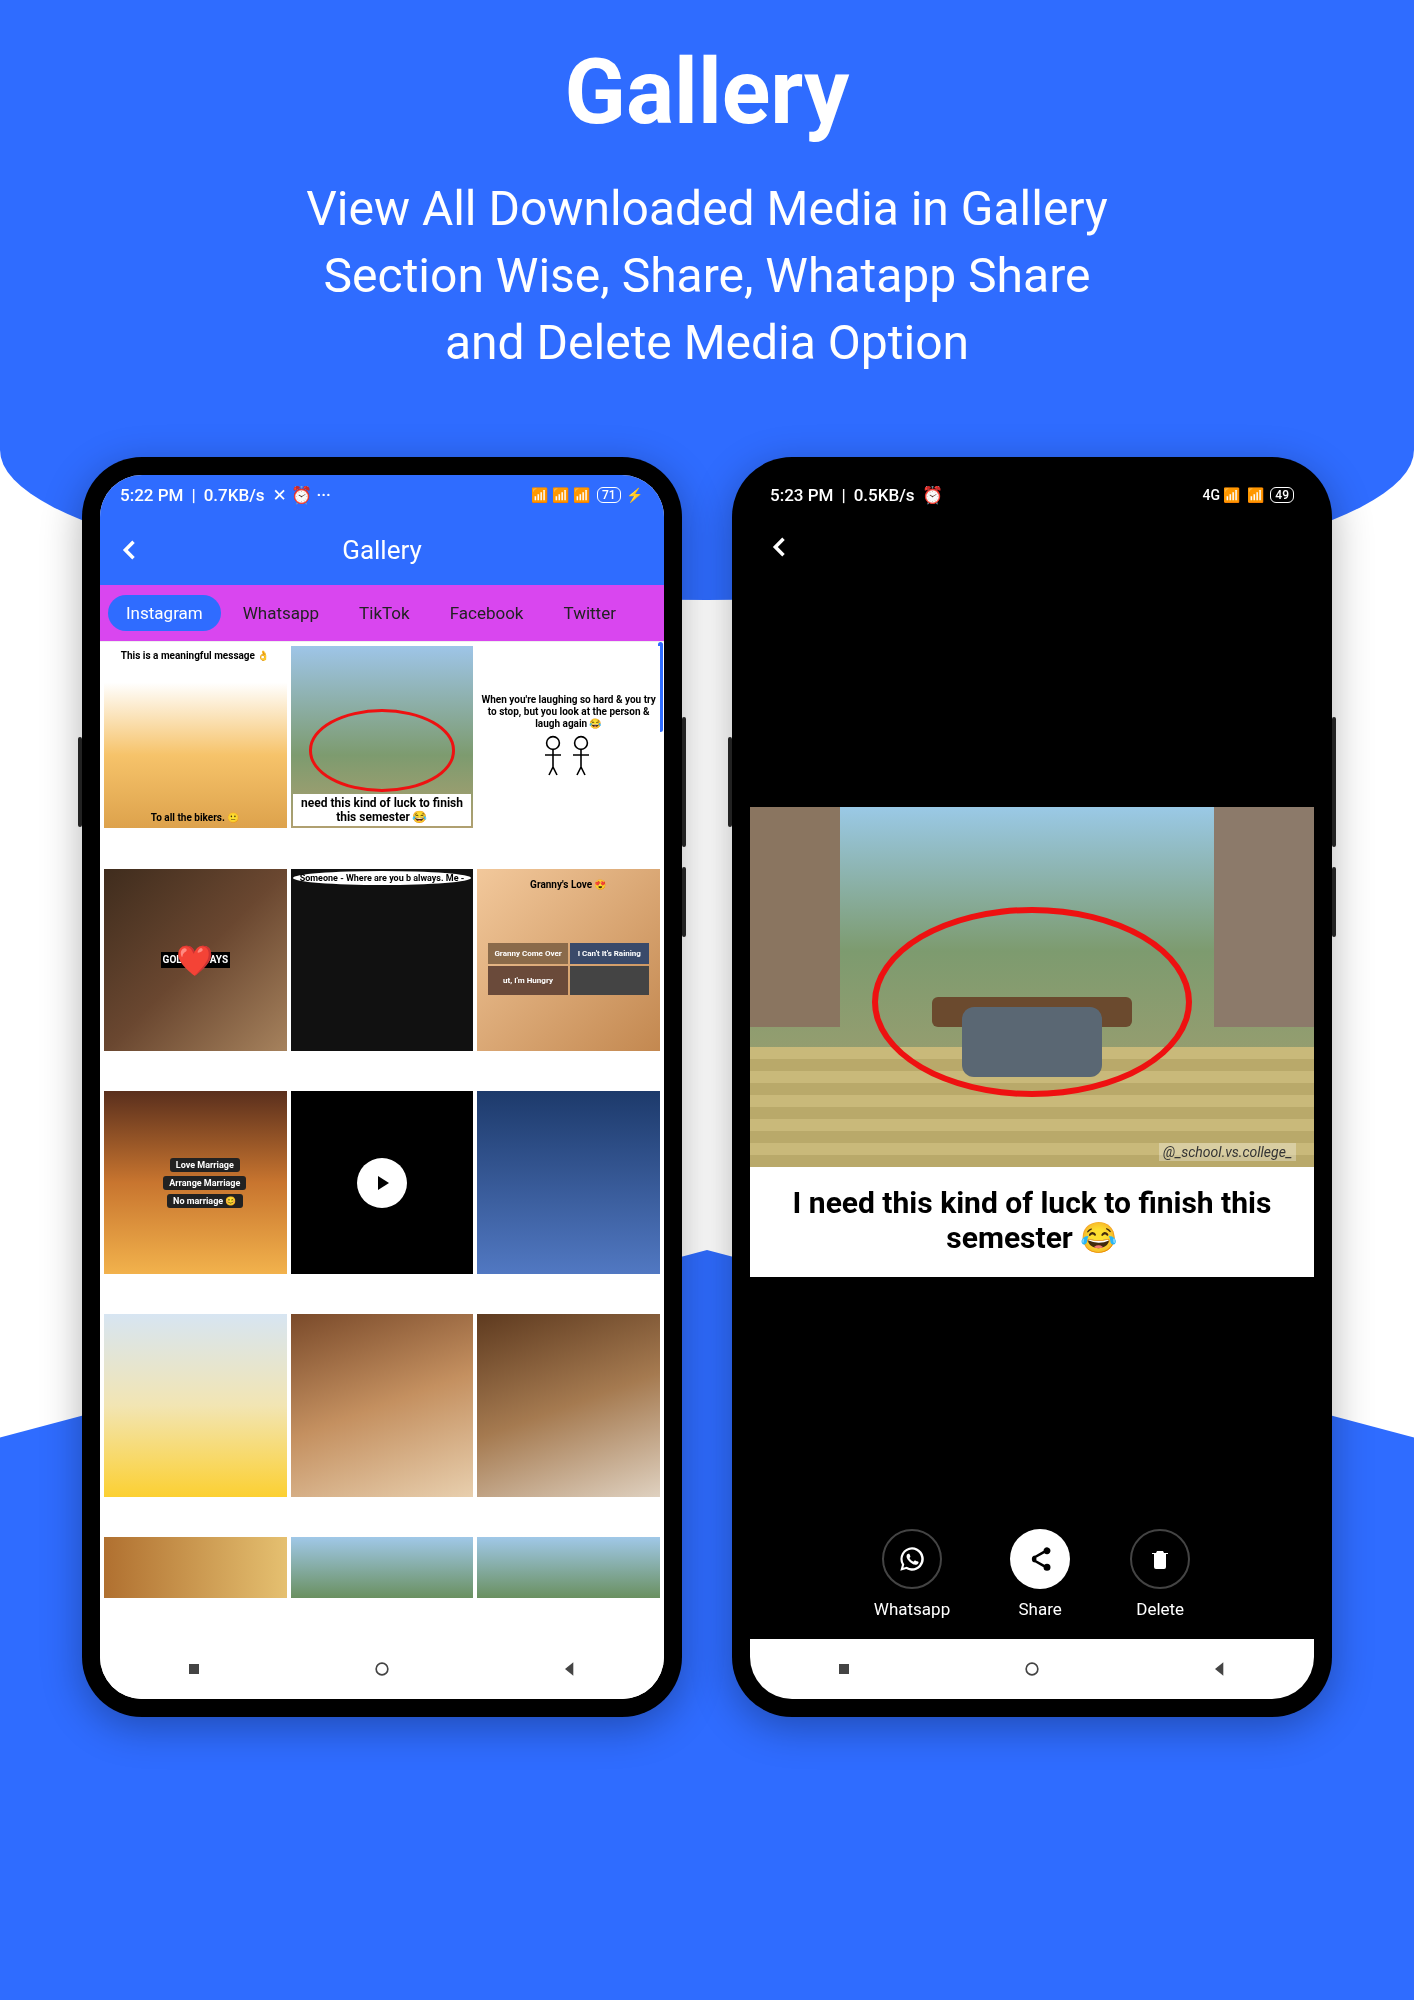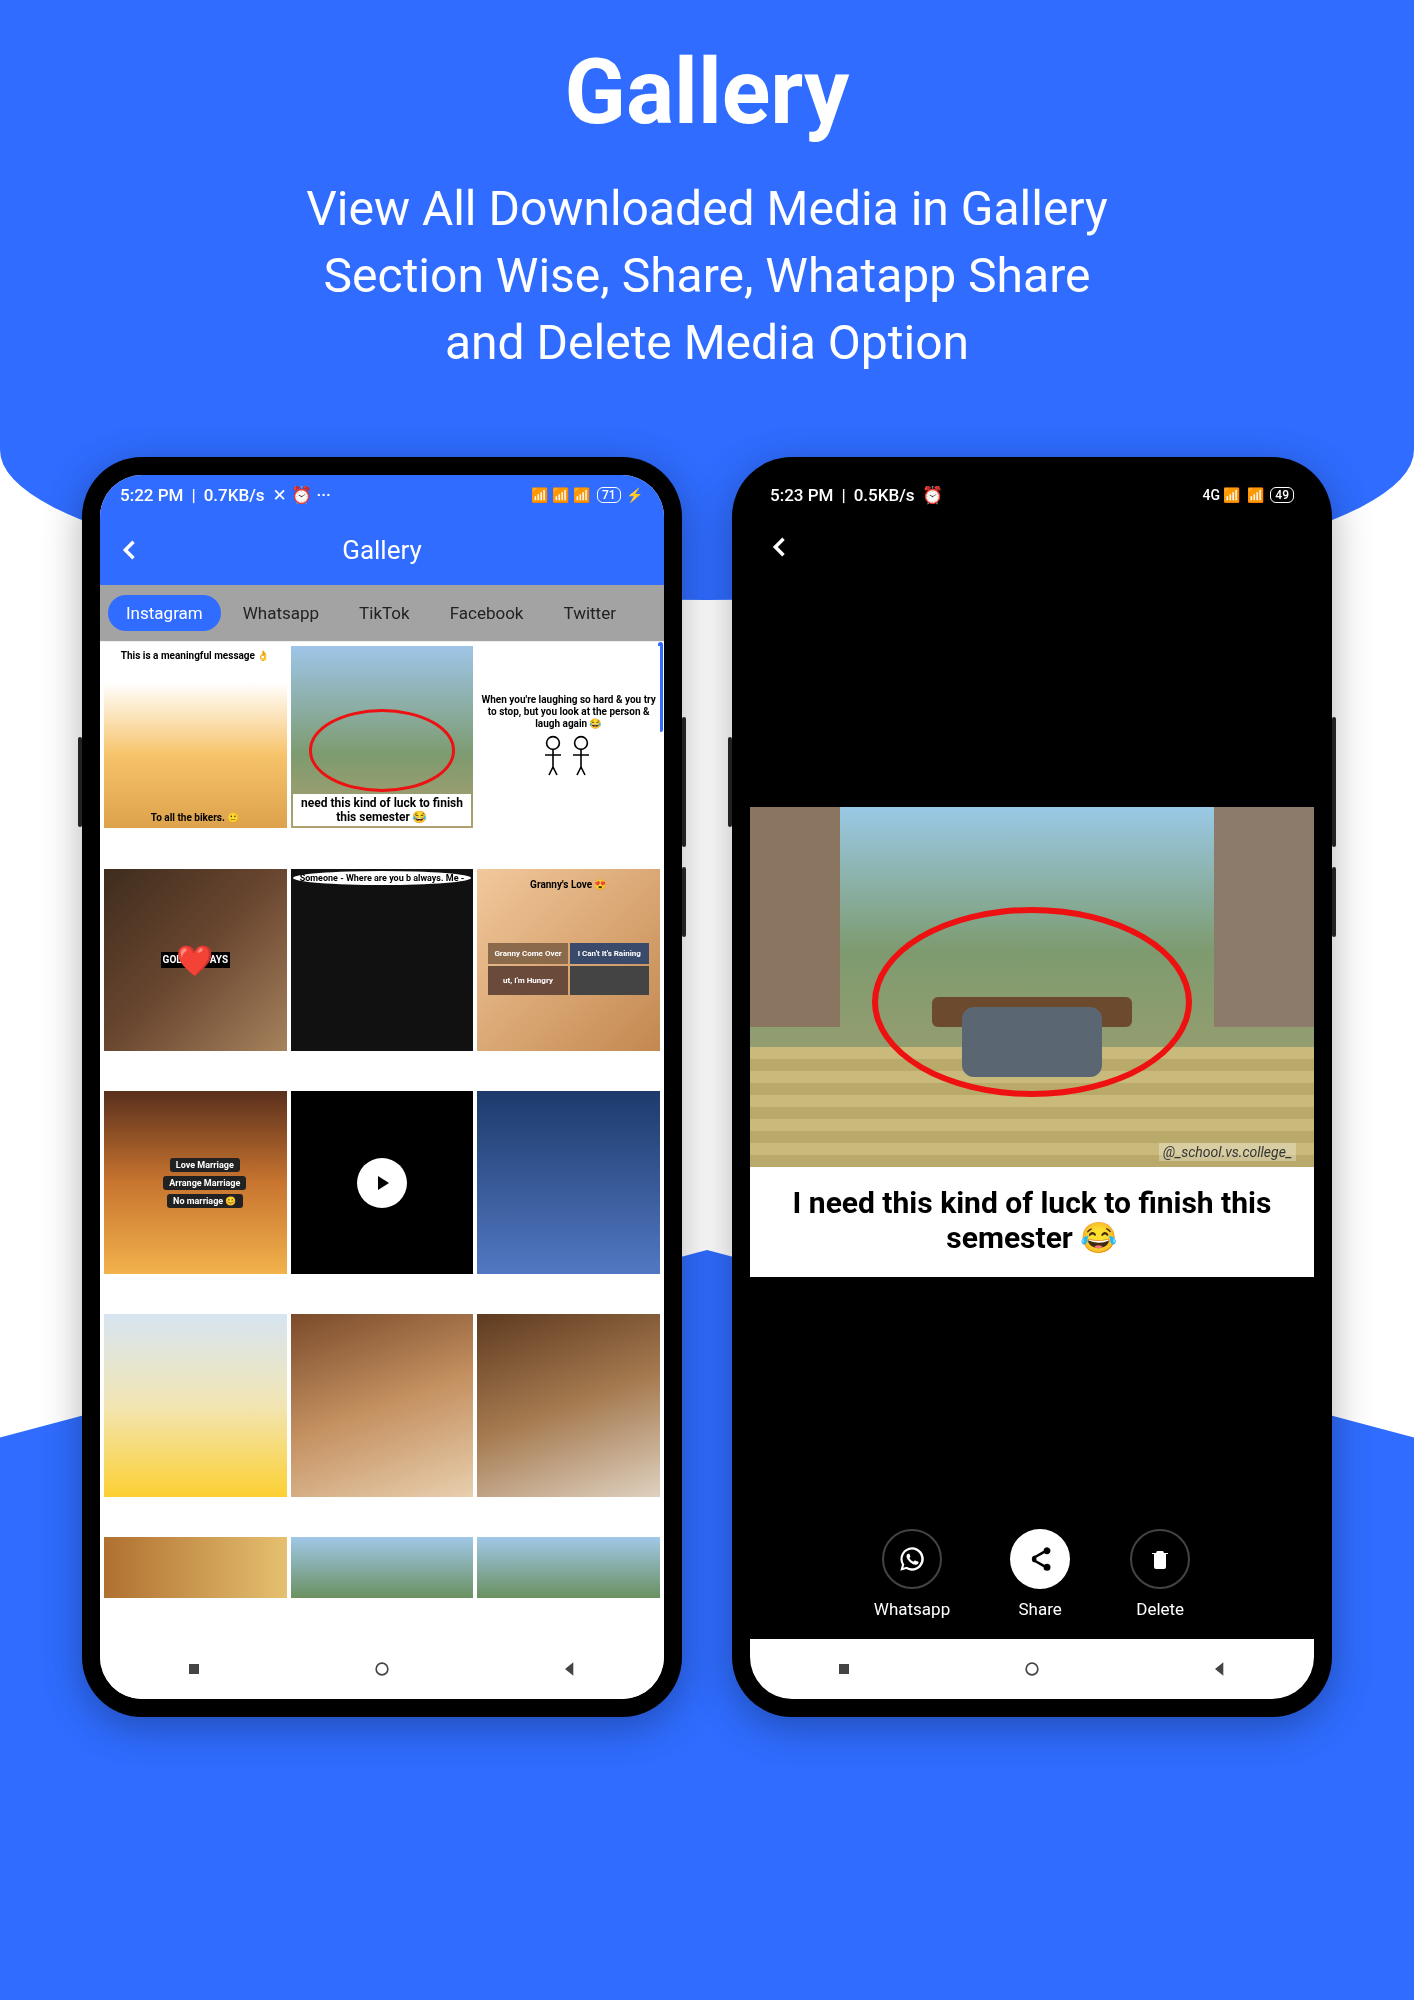--- a/index.html
+++ b/index.html
@@ -119,21 +119,21 @@
       display: flex;
       align-items: center;
       justify-content: center;
     }
 
     
     .tabs {
       display: flex;
       padding: 10px 8px;
       gap: 4px;
-      background: #a3a3a3;
+      background: #d946ef;
       border-bottom: 1px solid #eee;
     }
     .tab {
       padding: 8px 18px;
       font-size: 17px;
       color: #222;
       border-radius: 20px;
       white-space: nowrap;
     }
     .tab.active {

